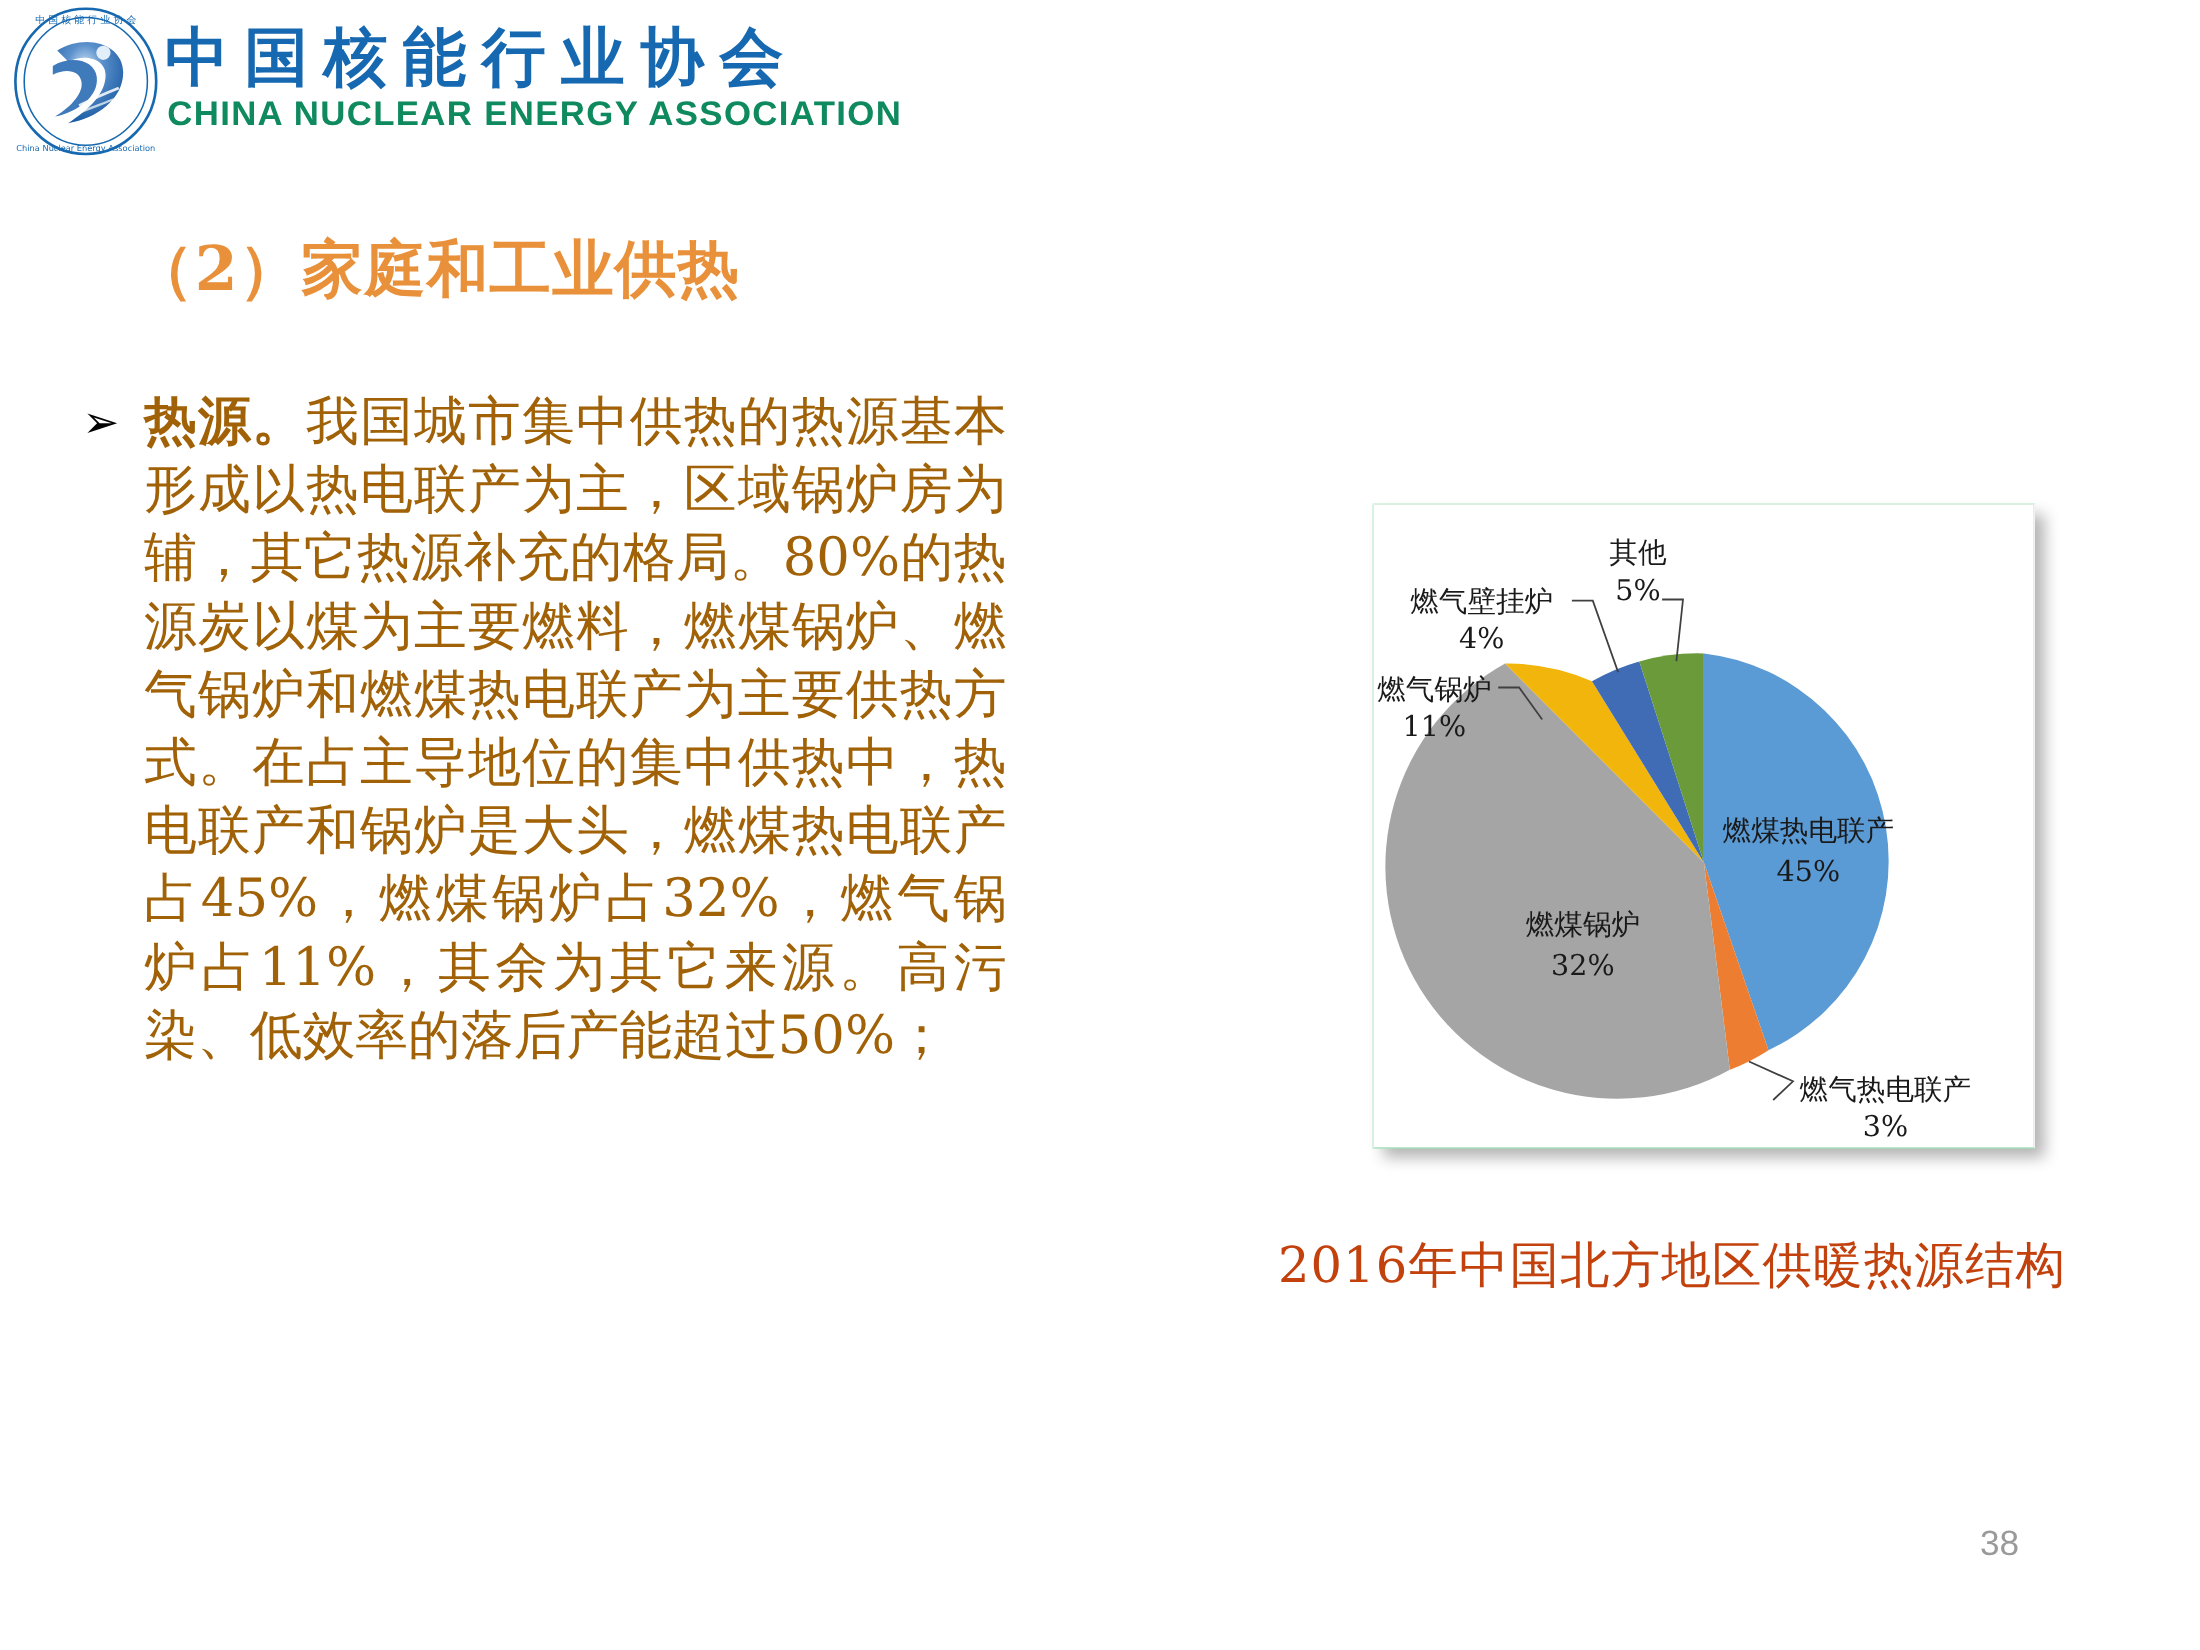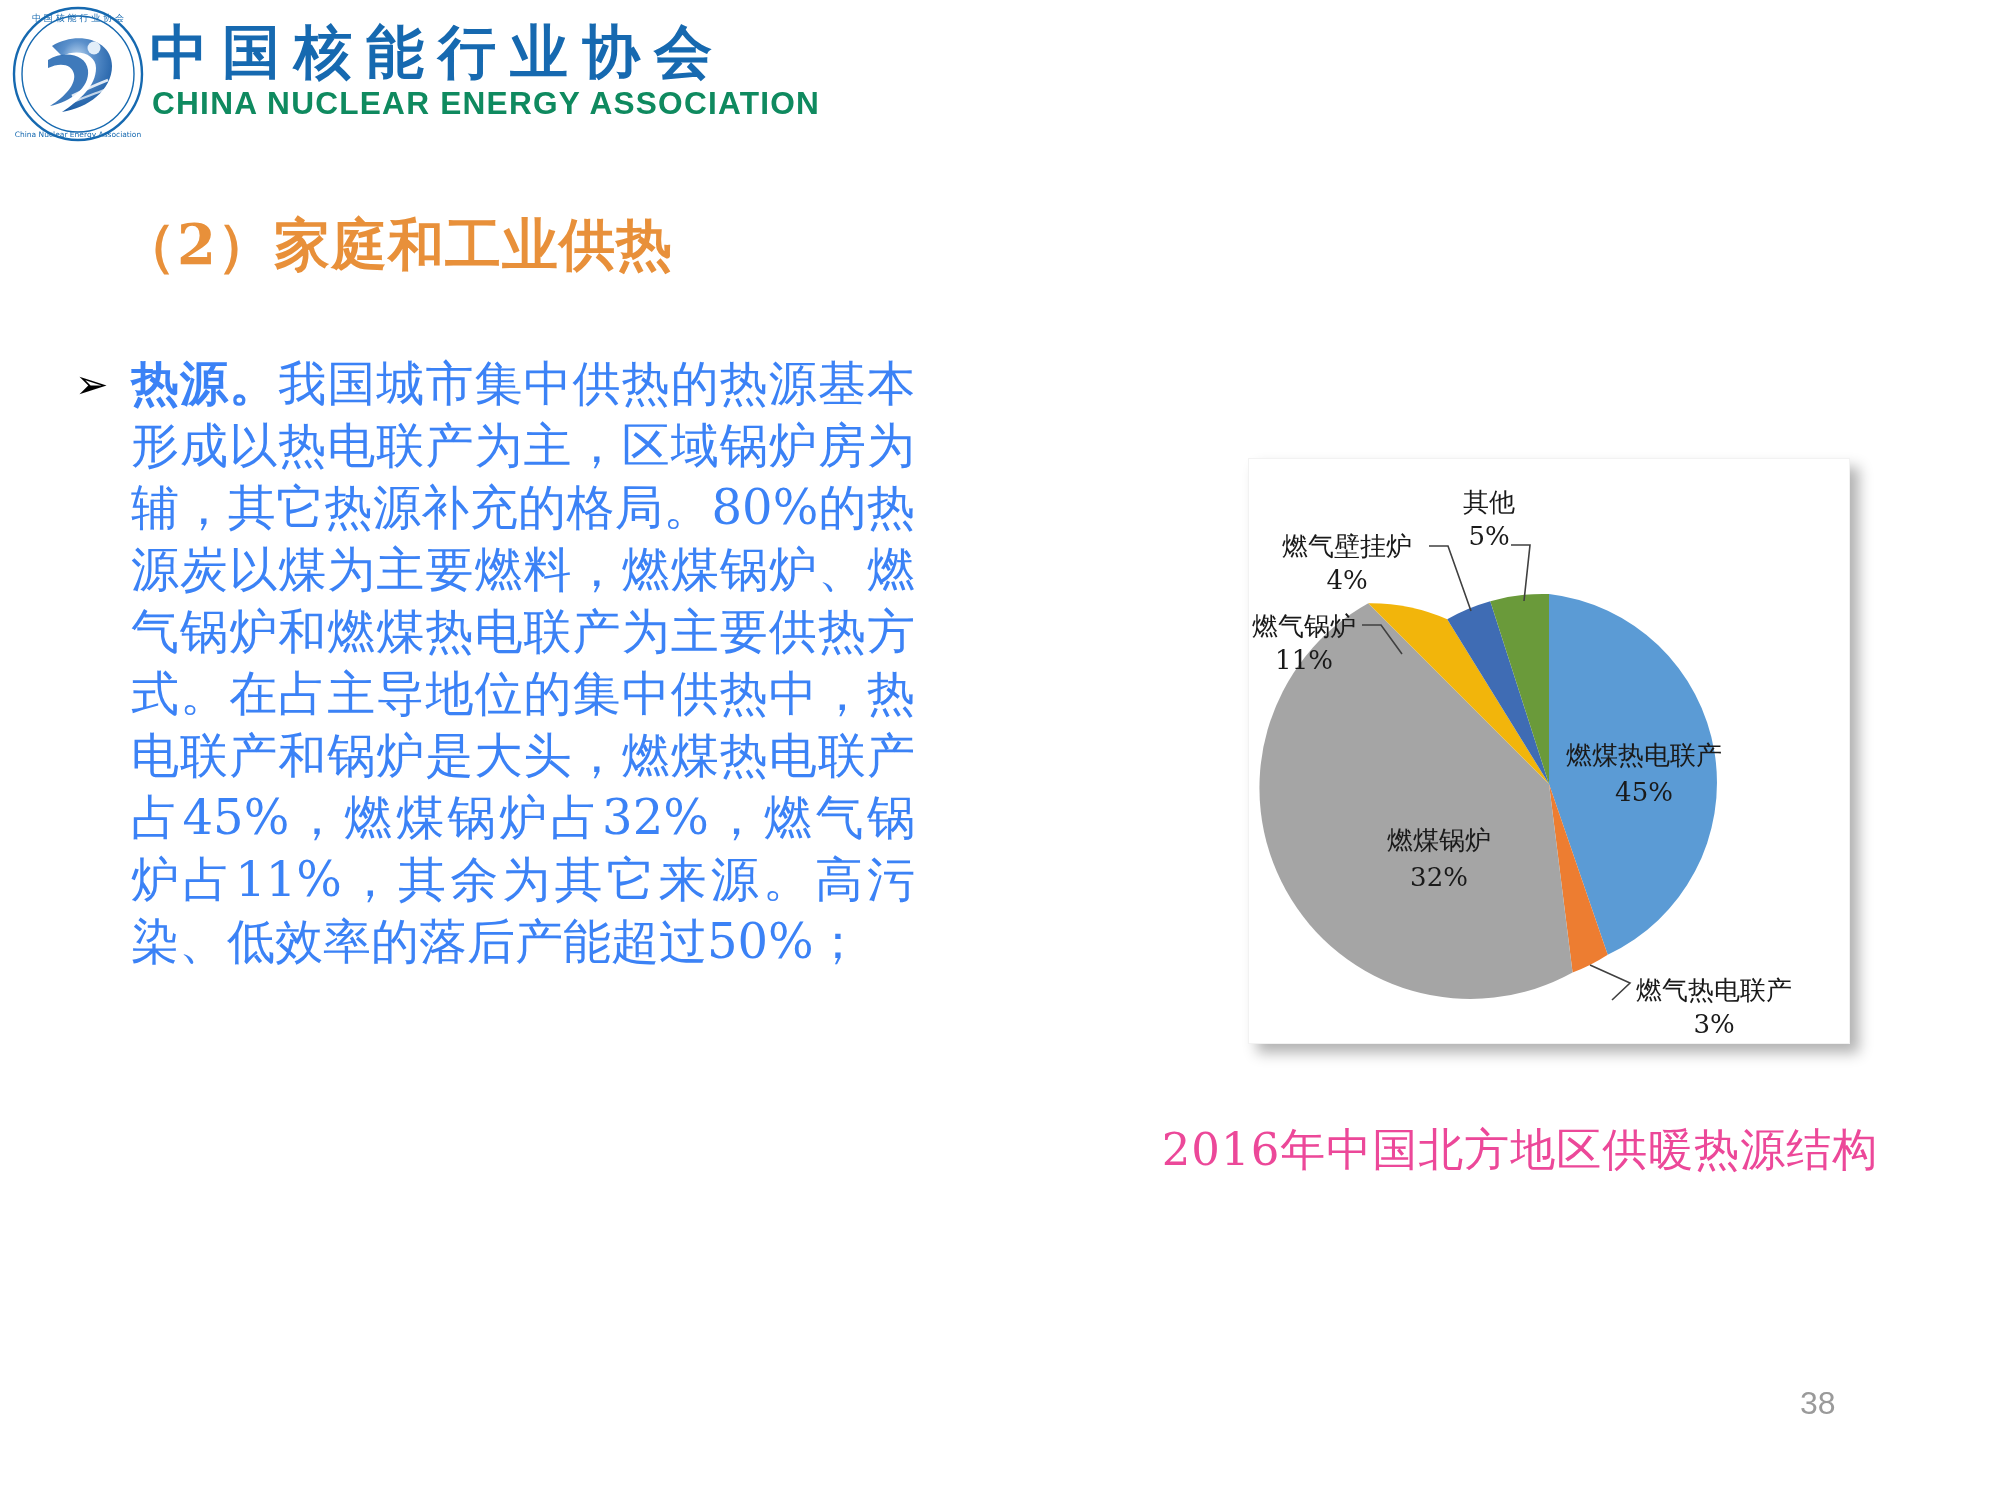--- a/index.html
+++ b/index.html
@@ -87,21 +87,21 @@
     font-family: "DejaVu Sans", sans-serif;
     font-size: 40px;
     color: #000;
     line-height: 1;
   }
   #body-paragraph {
     margin-left: 56px;
     font-family: "DejaVu Serif", "Liberation Serif", serif;
     font-size: 48px;
     line-height: 62px;
-    color: #3b82f6;
+    color: #a16207;
     text-align: justify;
     text-justify: inter-character;
     letter-spacing: 0px;
   }
   #body-paragraph .lead {
     font-weight: bold;
   }
 
   
   #chart-panel {
@@ -133,21 +133,21 @@
   }
 
   #chart-caption {
     position: absolute;
     left: 1140px;
     top: 1120px;
     width: 760px;
     text-align: center;
     font-family: "DejaVu Serif", "Liberation Serif", serif;
     font-size: 45px;
-    color: #ec4899;
+    color: #c2410c;
     white-space: nowrap;
     letter-spacing: 1px;
   }
 
   #page-number {
     position: absolute;
     left: 1800px;
     top: 1385px;
     font-family: "Liberation Sans", sans-serif;
     font-size: 32px;

